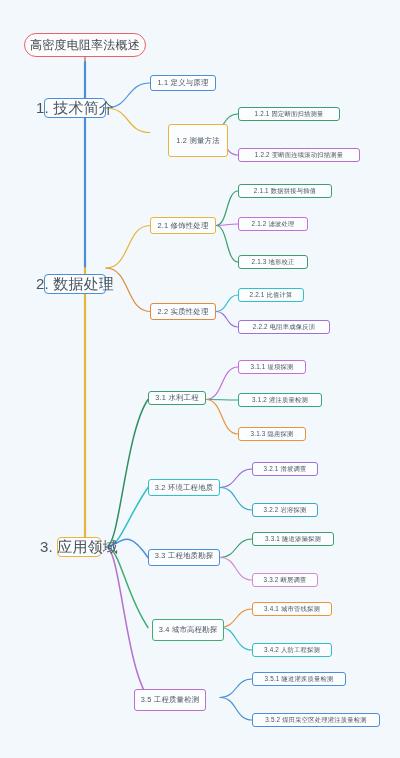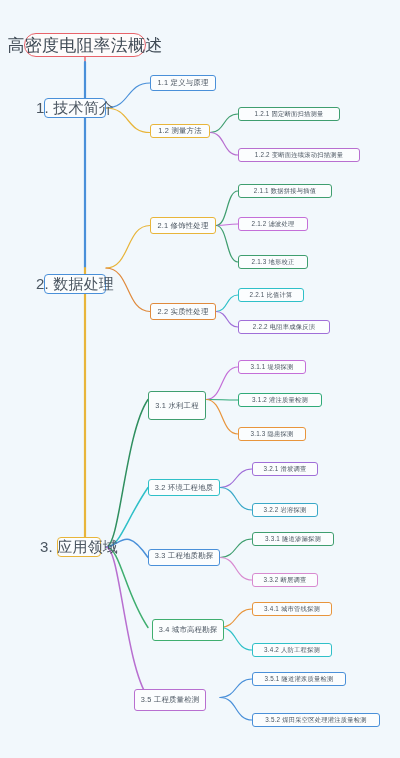--- a/index.html
+++ b/index.html
@@ -18,21 +18,21 @@
     border:1px solid #8ab;
     border-radius:3px;
     white-space:nowrap;
     display:flex;align-items:center;justify-content:center;
     color:#4a5560;
     letter-spacing:.2px;
   }
   .root{
     border-radius:40px;
     border-width:1.2px;
-    font-size:17px;
+    font-size:12px;
     color:#3f4a55;
     padding:0 10px;
     background:#fdfbfb;
   }
   .lvl1{font-size:15px;padding:0 7px;border-radius:4px;}
   .lvl2{font-size:7.4px;padding:4px 6px;border-radius:3px;}
   .lvl3{font-size:6.3px;padding:0 5px;border-radius:3px;}
 </style>
 </head>
 <body>
@@ -73,21 +73,21 @@
   <div id="nodes">
       <div class="node root" style="left: 24px; top: 33px; width: 122px; height: 24px; border-color: rgb(232, 99, 106);">
         <span>高密度电阻率法概述</span>
       </div>
       <div class="node lvl1" style="left: 44px; top: 98px; width: 62px; height: 20px; border-color: rgb(74, 144, 217);">
         <span>1. 技术简介</span>
       </div>
       <div class="node lvl2" style="left: 150px; top: 75px; width: 66px; height: 16px; border-color: rgb(74, 144, 217);">
         <span>1.1 定义与原理</span>
       </div>
-      <div class="node lvl2" style="left: 150px; top: 124px; width: 60px; height: 14px; border-color: rgb(232, 181, 58);">
+      <div class="node lvl2" style="left: 168px; top: 124px; width: 60px; height: 33px; border-color: rgb(232, 181, 58);">
         <span>1.2 测量方法</span>
       </div>
       <div class="node lvl3" style="left: 238px; top: 107px; width: 102px; height: 14px; border-color: rgb(63, 158, 111);">
         <span>1.2.1 固定断面扫描测量</span>
       </div>
       <div class="node lvl3" style="left: 238px; top: 148px; width: 122px; height: 14px; border-color: rgb(184, 111, 208);">
         <span>1.2.2 变断面连续滚动扫描测量</span>
       </div>
       <div class="node lvl1" style="left: 44px; top: 274px; width: 62px; height: 20px; border-color: rgb(74, 144, 217);">
         <span>2. 数据处理</span>
@@ -109,21 +109,21 @@
       </div>
       <div class="node lvl3" style="left: 238px; top: 288px; width: 66px; height: 14px; border-color: rgb(47, 192, 200);">
         <span>2.2.1 比值计算</span>
       </div>
       <div class="node lvl3" style="left: 238px; top: 320px; width: 92px; height: 14px; border-color: rgb(160, 111, 216);">
         <span>2.2.2 电阻率成像反演</span>
       </div>
       <div class="node lvl1" style="left: 57px; top: 537px; width: 44px; height: 20px; border-color: rgb(232, 181, 58);">
         <span>3. 应用领域</span>
       </div>
-      <div class="node lvl2" style="left: 148px; top: 391px; width: 58px; height: 29px; border-color: rgb(63, 158, 111);">
+      <div class="node lvl2" style="left: 148px; top: 391px; width: 58px; height: 14px; border-color: rgb(63, 158, 111);">
         <span>3.1 水利工程</span>
       </div>
       <div class="node lvl3" style="left: 238px; top: 360px; width: 68px; height: 14px; border-color: rgb(196, 111, 216);">
         <span>3.1.1 堤坝探测</span>
       </div>
       <div class="node lvl3" style="left: 238px; top: 393px; width: 84px; height: 14px; border-color: rgb(47, 170, 120);">
         <span>3.1.2 灌注质量检测</span>
       </div>
       <div class="node lvl3" style="left: 238px; top: 427px; width: 68px; height: 14px; border-color: rgb(232, 149, 60);">
         <span>3.1.3 隐患探测</span>

